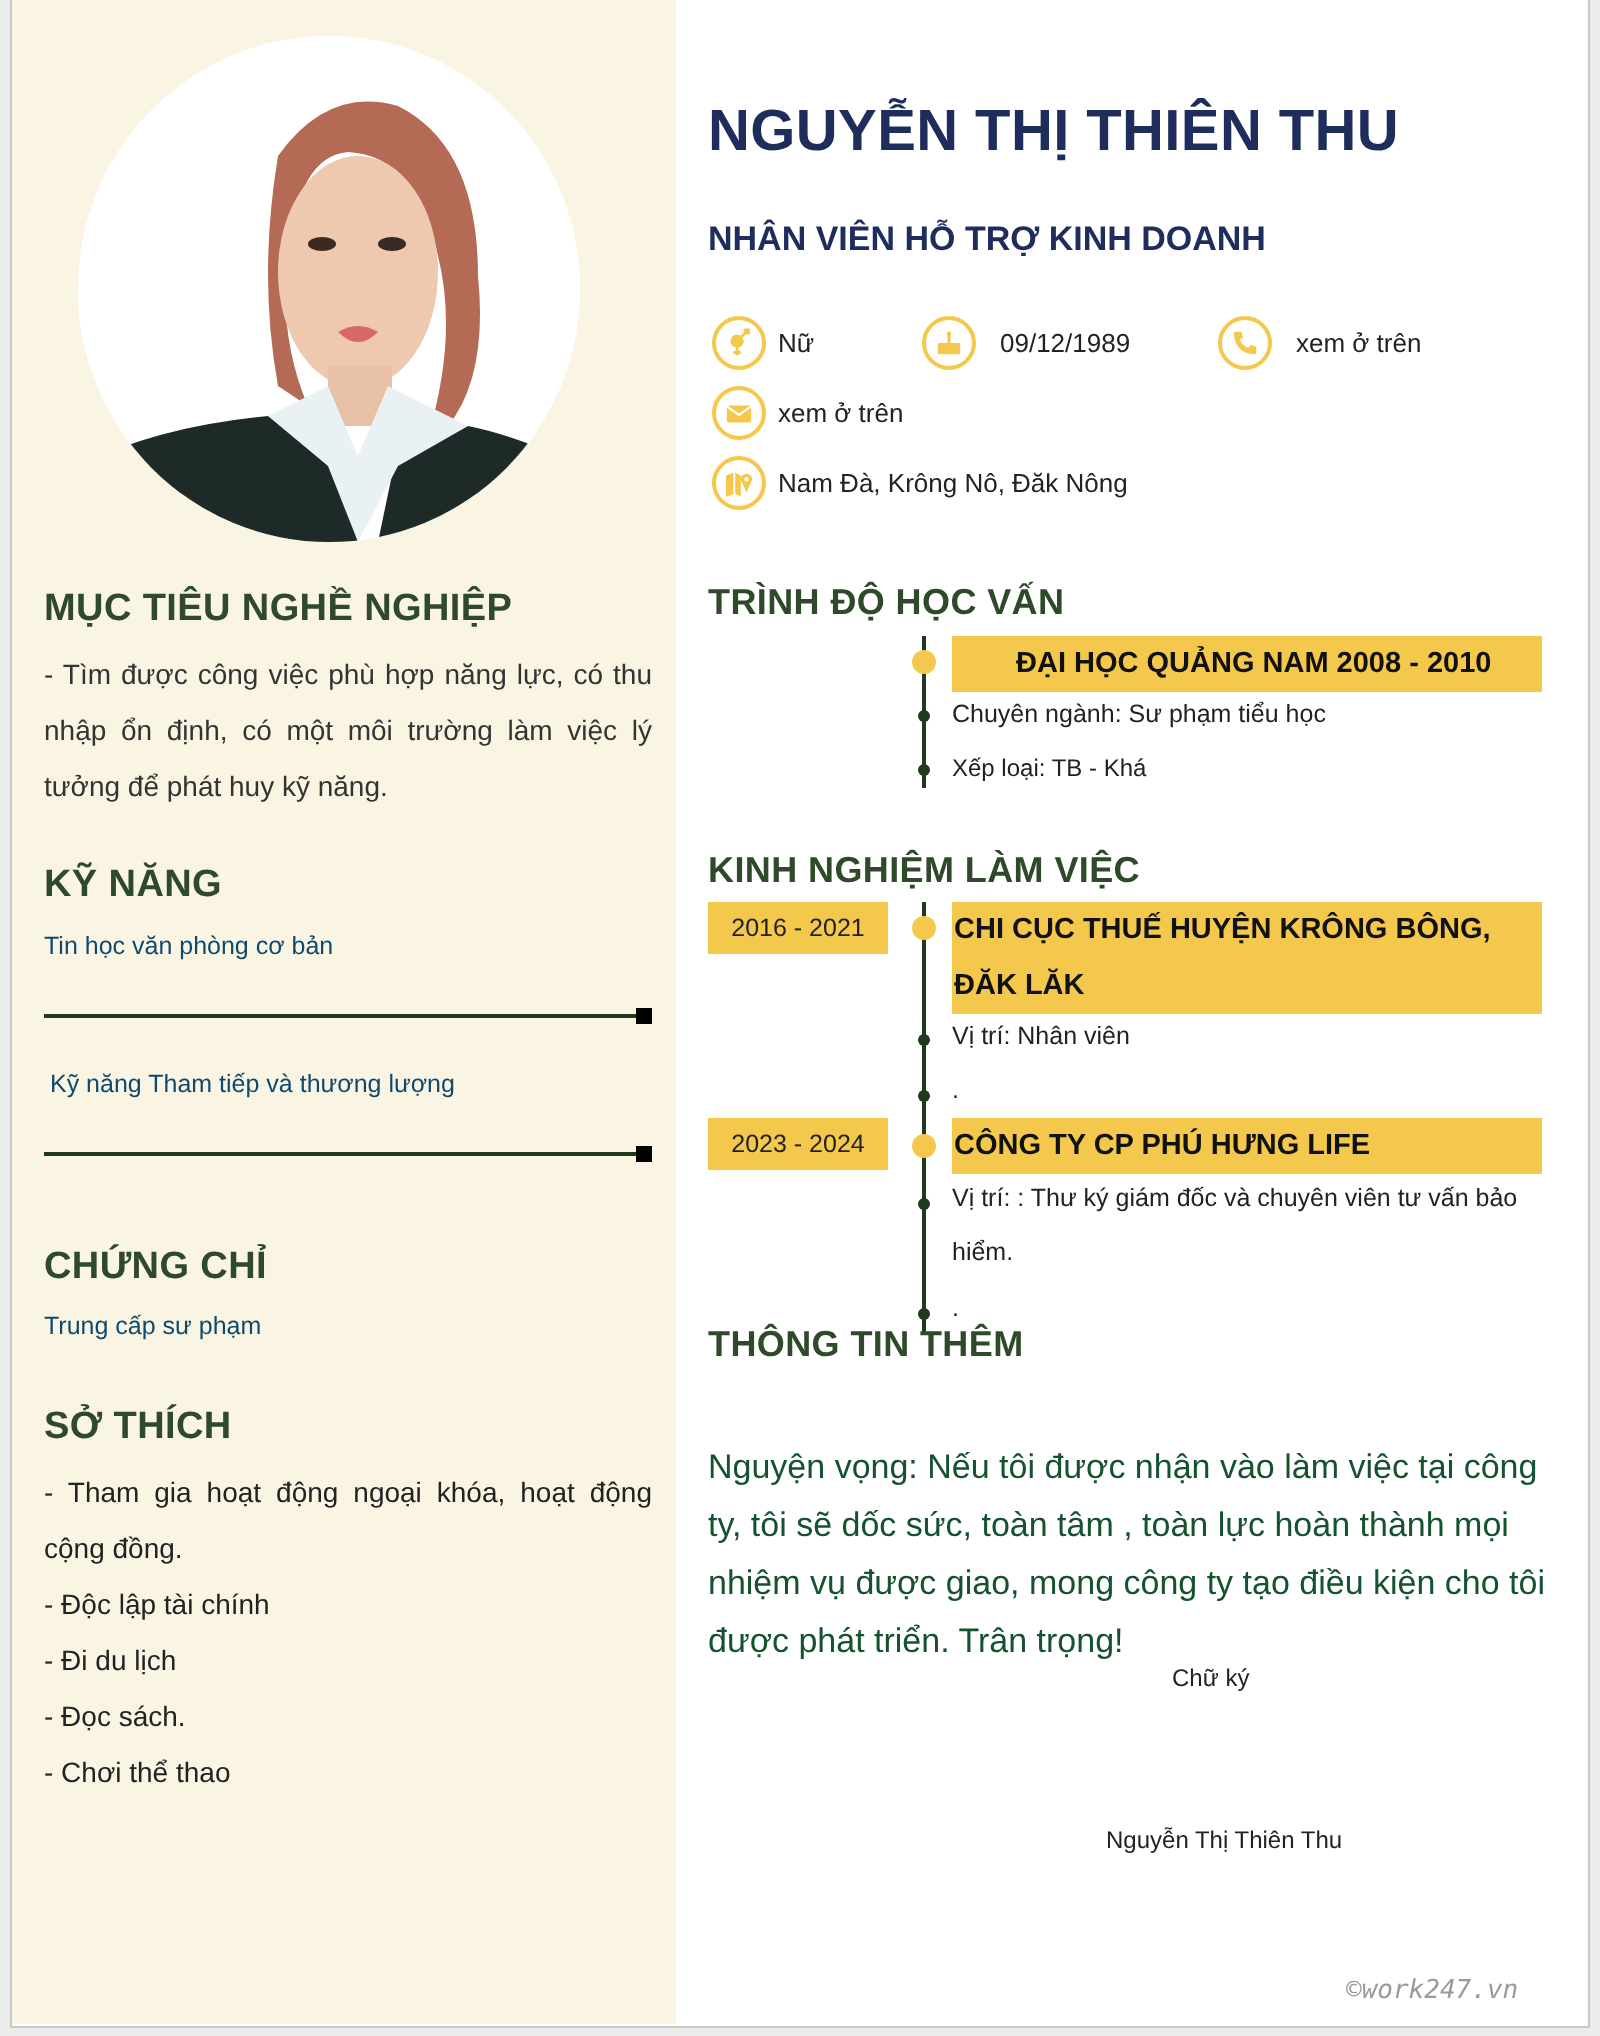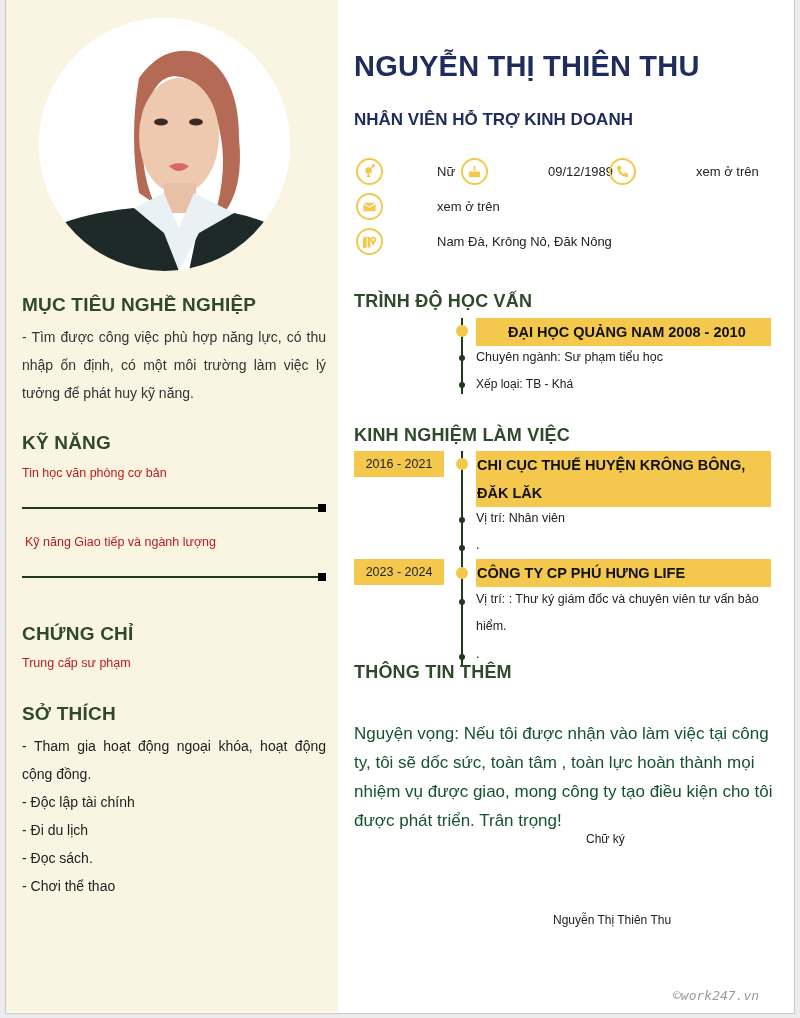--- a/index.html
+++ b/index.html
@@ -22,39 +22,39 @@
   .avatar svg { width: 100%; height: 100%; display: block; }
 
   .side-h {
     position: absolute; left: 16px; font-size: 19px; font-weight: bold;
     color: #2f4a2a; letter-spacing: 0.2px;
   }
   .side-text {
     position: absolute; left: 16px; width: 304px; font-size: 14px; line-height: 28px;
     color: #333; text-align: justify;
   }
-  .skill-label { position: absolute; font-size: 12.5px; color: #b91c1c; }
+  .skill-label { position: absolute; font-size: 12.5px; color: #0c4a6e; }
   .skill-bar {
     position: absolute; left: 16px; width: 302px; height: 2px; background: #1f3a1c;
   }
   .skill-bar .knob {
     position: absolute; right: -2px; top: -3px; width: 8px; height: 8px; background: #000;
   }
   .hobby-list { position: absolute; left: 16px; top: 732px; width: 304px; }
   .hobby-list div { font-size: 14px; line-height: 28px; color: #222; text-align: justify; text-align-last: left; }
 
   
   .name {
     position: absolute; left: 348px; top: 50px; font-size: 29px; font-weight: bold;
     color: #1f2d5c; letter-spacing: 0.2px;
   }
   .job-title {
     position: absolute; left: 348px; top: 110px; font-size: 17px; font-weight: bold; color: #1f2d5c;
   }
-  .info-item { position: absolute; display: flex; align-items: center; height: 28px; gap: 48px; }
+  .info-item { position: absolute; display: flex; align-items: center; height: 28px; }
   .info-item .ic {
     width: 27px; height: 27px; border-radius: 50%; border: 2px solid #f3c84c;
     display: flex; align-items: center; justify-content: center; margin-right: 6px; flex: none;
   }
   .info-item .ic svg { width: 15px; height: 15px; display: block; }
   .info-item span.txt { font-size: 13px; color: #222; }
 
   .main-h {
     position: absolute; left: 348px; font-size: 18px; font-weight: bold; color: #2f4a2a; letter-spacing: 0.2px;
   }
@@ -107,21 +107,21 @@
     </div>
 
     <div class="side-h" style="top:294px;">MỤC TIÊU NGHỀ NGHIỆP</div>
     <div class="side-text" style="top:323px;">- Tìm được công việc phù hợp năng lực, có thu nhập ổn định, có một môi trường làm việc lý tưởng để phát huy kỹ năng.</div>
 
     <div class="side-h" style="top:432px;">KỸ NĂNG</div>
     <div class="skill-label" style="left:16px; top:466px;">Tin học văn phòng cơ bản</div>
     <div class="skill-bar" style="top:507px;">
         <div class="knob"></div>
       </div>
-    <div class="skill-label" style="left:19px; top:535px;">Kỹ năng Giao tiếp và ngành lượng</div>
+    <div class="skill-label" style="left:19px; top:535px;">Kỹ năng Tham tiếp và thương lượng</div>
     <div class="skill-bar" style="top:576px;">
         <div class="knob"></div>
       </div>
 
     <div class="side-h" style="top:623px;">CHỨNG CHỈ</div>
     <div class="skill-label" style="left:16px; top:656px;">Trung cấp sư phạm</div>
 
     <div class="side-h" style="top:703px;">SỞ THÍCH</div>
     <div class="hobby-list">
       <div>- Tham gia hoạt động ngoại khóa, hoạt động cộng đồng.</div>

